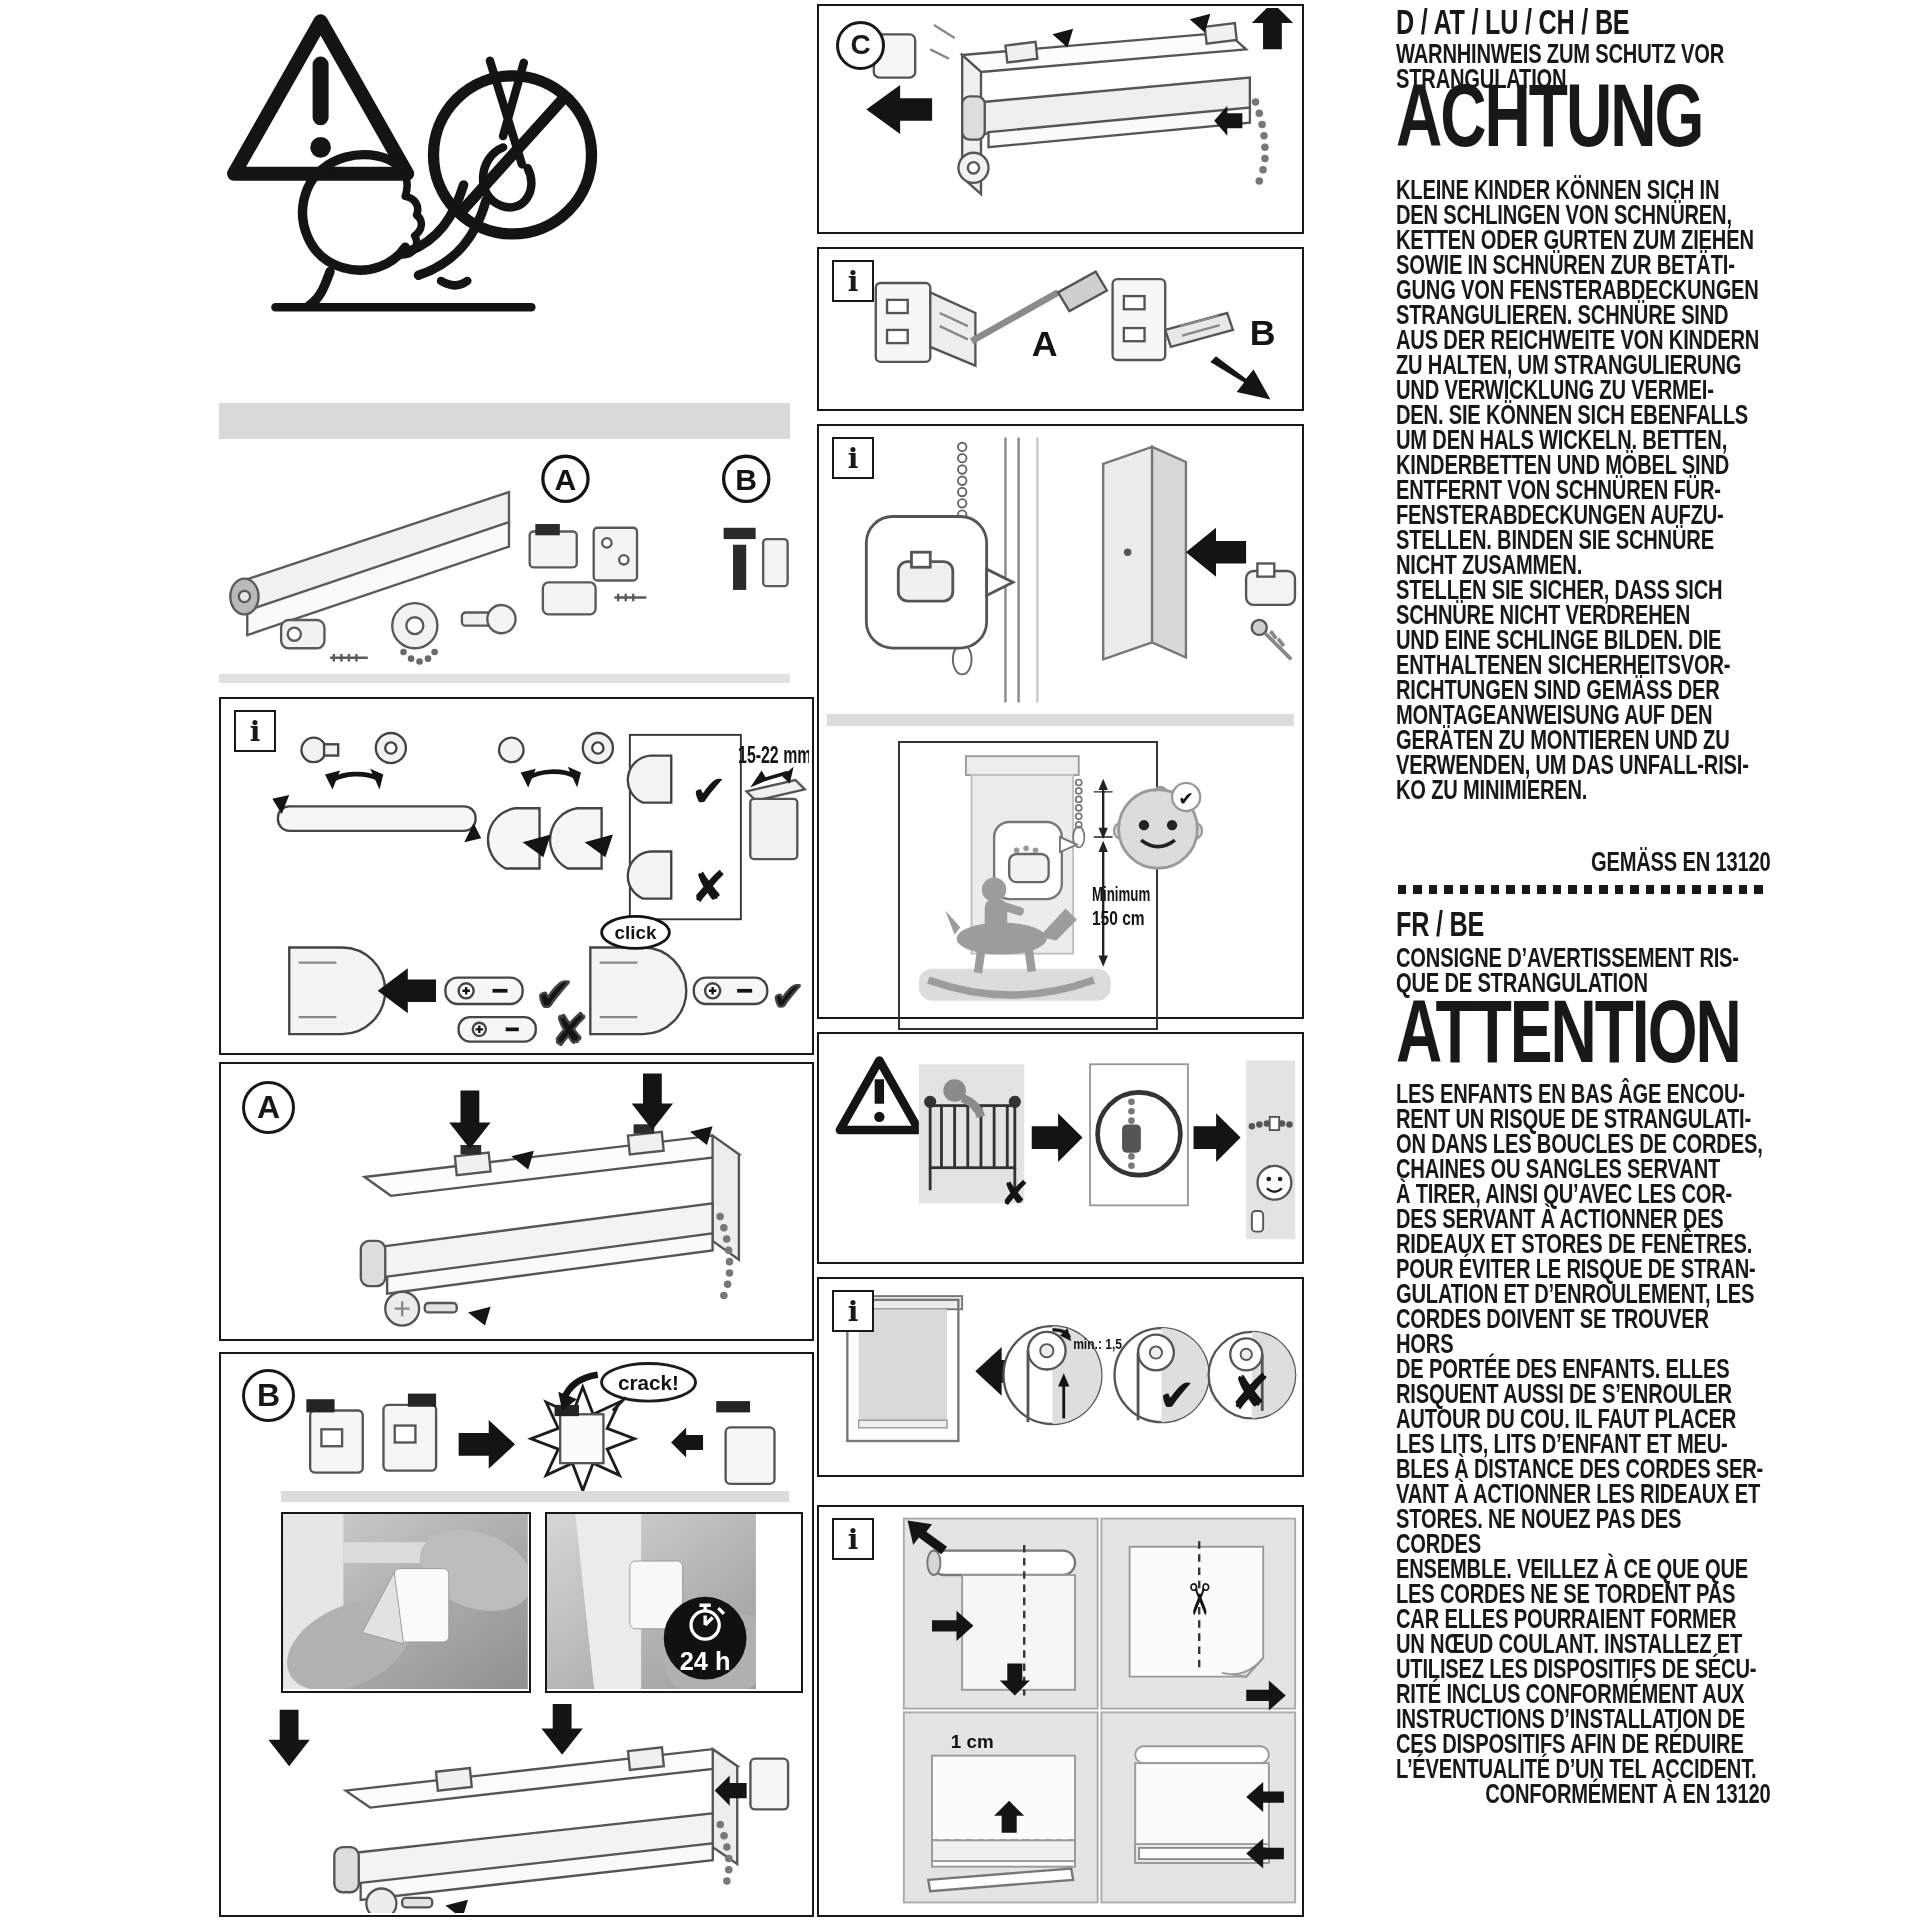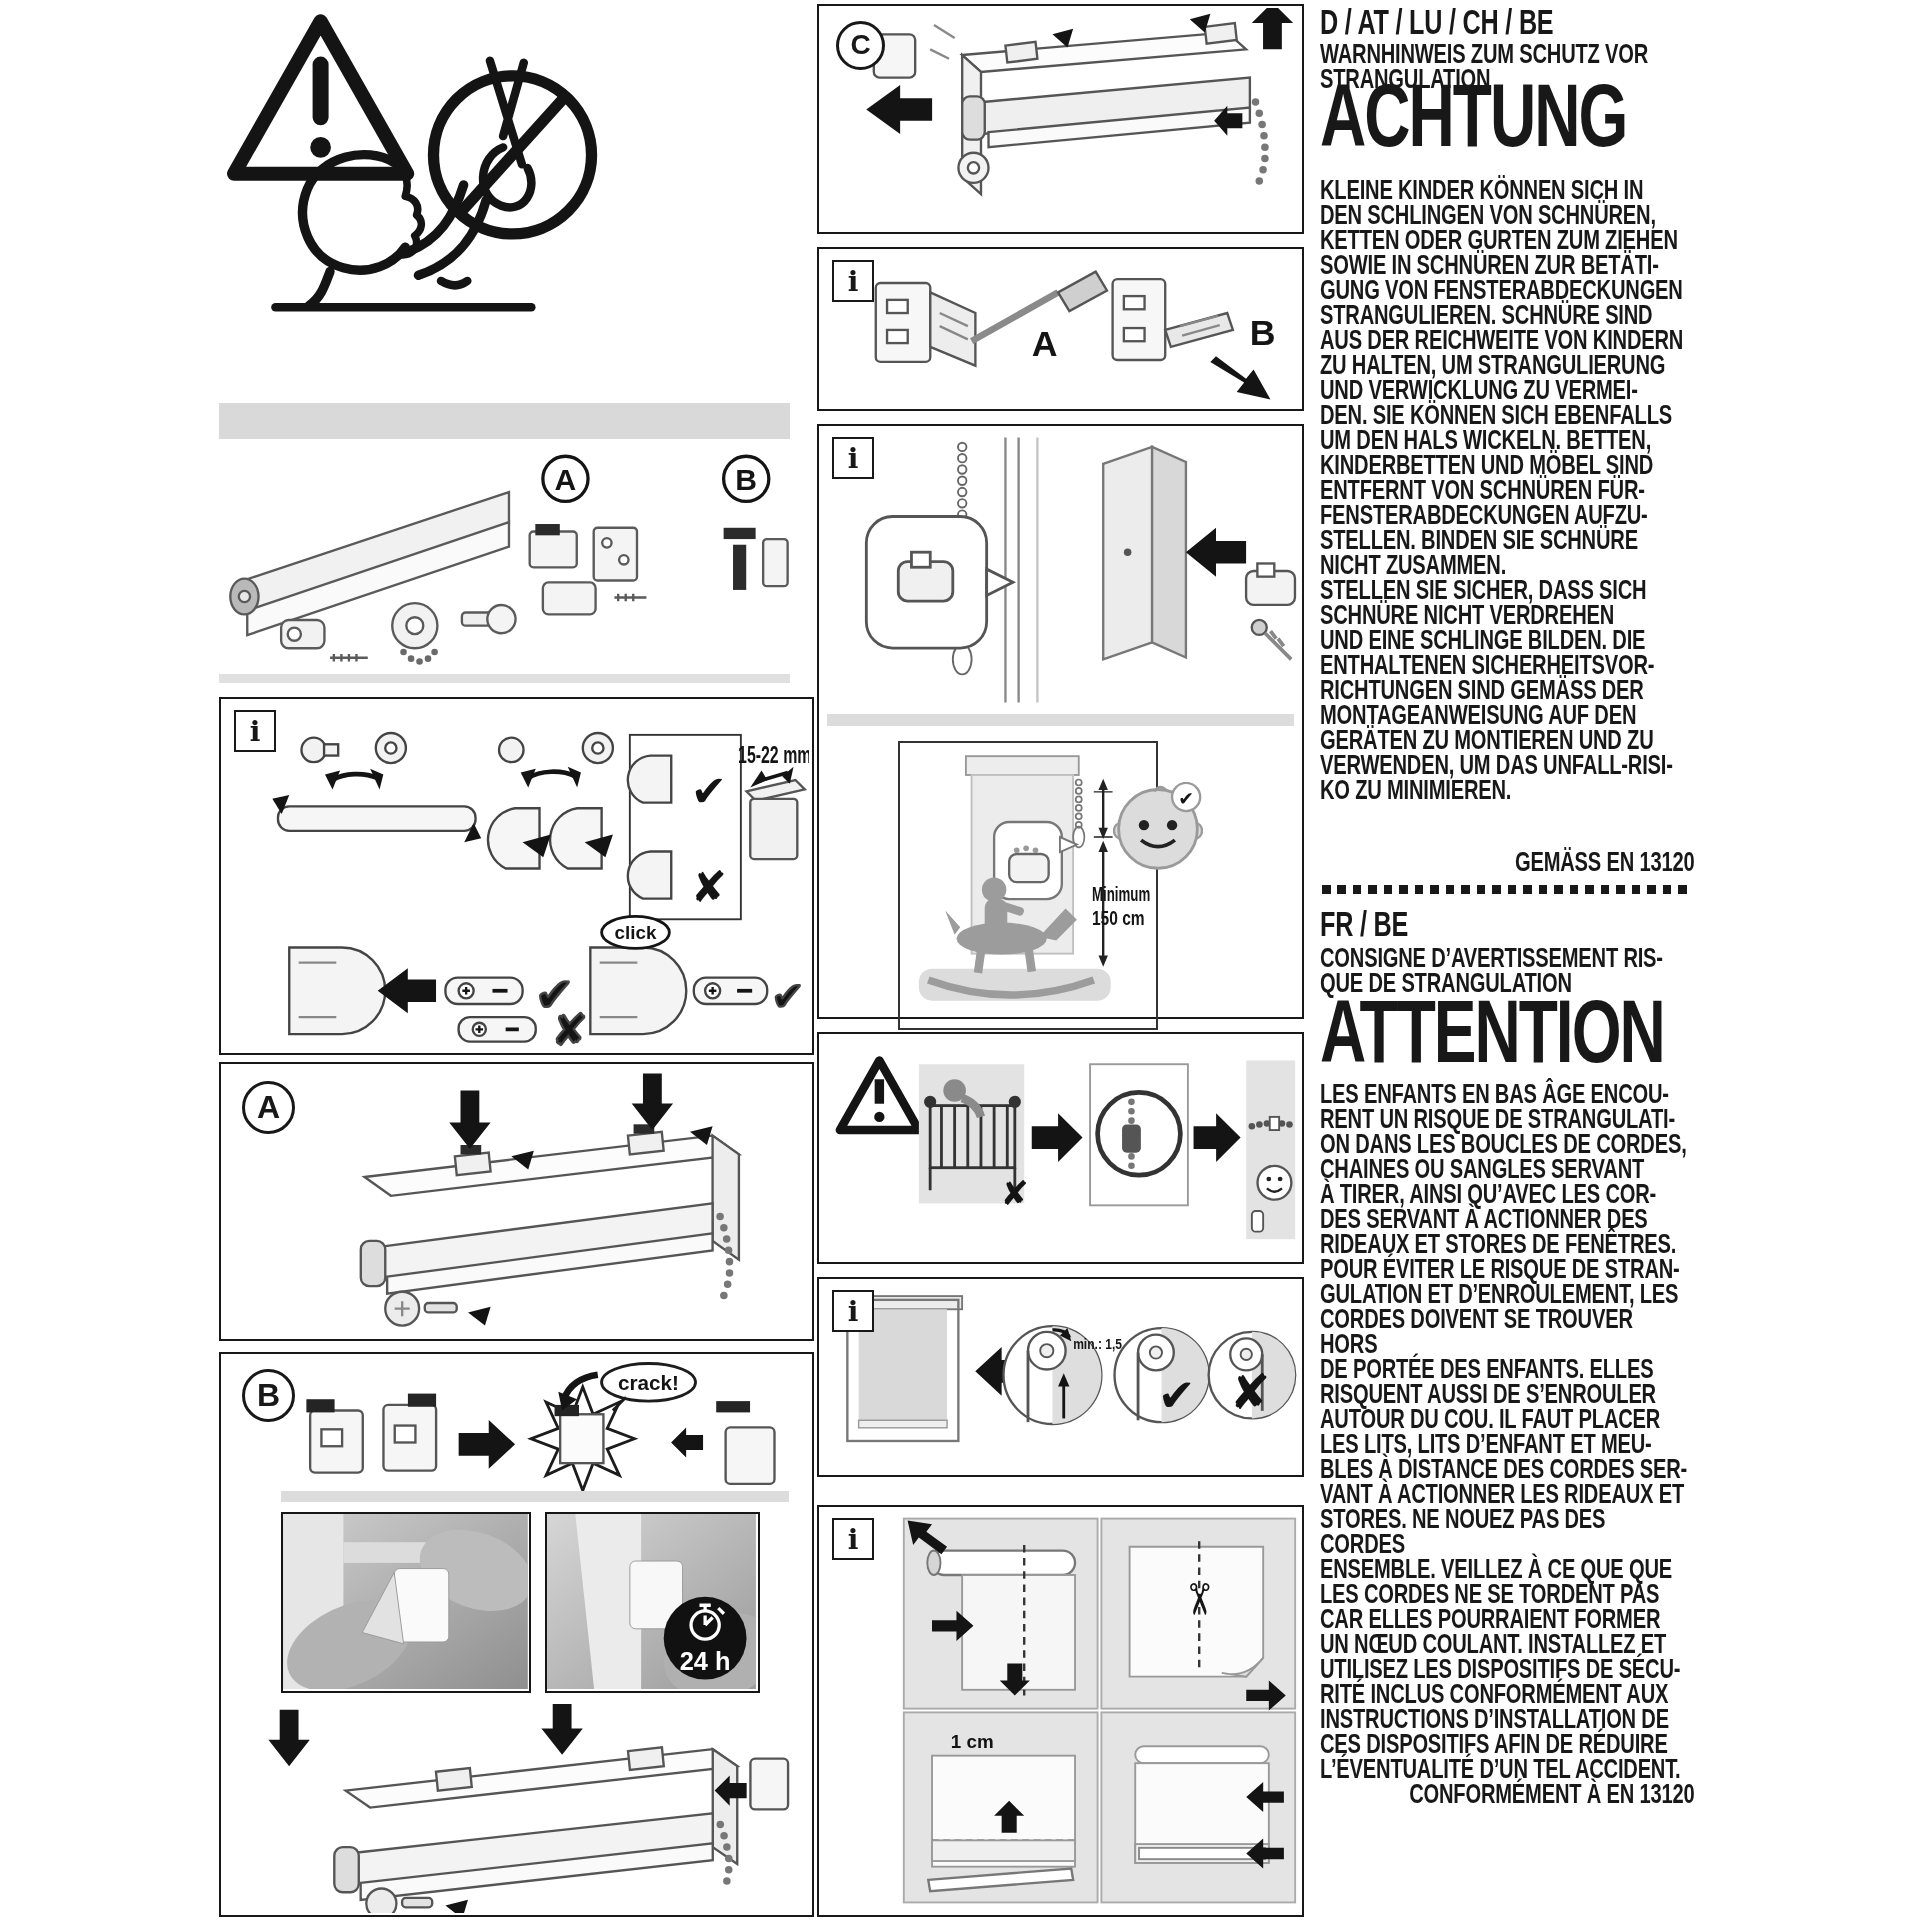--- a/index.html
+++ b/index.html
@@ -10,21 +10,21 @@
   .iicon{position:absolute;left:13px;top:11.3px;width:38px;height:38px;border:2.8px solid #181818;
          display:flex;align-items:center;justify-content:center;
          font:bold 28px "DejaVu Serif",serif;background:#fff;z-index:2}
   .clabel{position:absolute;width:47px;height:47px;border:3.8px solid #181818;border-radius:50%;
           display:flex;align-items:center;justify-content:center;font-weight:bold;font-size:32px;
           background:#fff;z-index:2}
   svg{display:block}
   svg text{font-family:"Liberation Sans",sans-serif}
   .photo{position:absolute;border:2.8px solid #161616;box-sizing:border-box;overflow:hidden}
   
-  .rc{position:absolute;left:1320px;top:0;width:377px;height:1788px}
+  .rc{position:absolute;left:1396px;top:0;width:377px;height:1788px}
   .cond{position:absolute;left:0;transform:scaleX(0.72);transform-origin:0 0;width:520px;
         white-space:pre-line;letter-spacing:-0.3px}
   .countries{font-size:35px;font-weight:bold}
   .subtitle{font-size:28px;line-height:25.4px;font-weight:bold}
   .bighead{font-size:89px;font-weight:bold;line-height:85px;letter-spacing:-2.8px;white-space:nowrap}
   .bodytxt{font-size:28px;line-height:25px;font-weight:bold}
   .std{text-align:right;font-size:28px;font-weight:bold;width:520px}
   .dotted{position:absolute;height:8.5px;width:371px;left:1.9px;
           background:repeating-linear-gradient(90deg,#181818 0 8.5px,transparent 8.5px 15.5px)}
 </style>
@@ -240,21 +240,21 @@
         </defs>
       <rect width="260" height="186" fill="url(#g1)"></rect>
       <rect x="0" y="0" width="64" height="186" fill="#e6e6e6"></rect>
       <rect x="64" y="30" width="120" height="22" fill="#dcdcdc"></rect>
       <ellipse cx="70" cy="140" rx="70" ry="42" fill="#b2b2b2" transform="rotate(-25 70 140)"></ellipse>
       <ellipse cx="205" cy="60" rx="62" ry="40" fill="#bcbcbc" transform="rotate(20 205 60)"></ellipse>
       <rect x="118" y="58" width="58" height="78" rx="6" fill="#fafafa" stroke="#999"></rect>
       <polygon points="118,62 84,126 128,138" fill="#e2e2e2" stroke="#999"></polygon>
     </svg>
   </div>
-  <div class="photo" style="left:324px;top:158px;width:215px;height:181px">
+  <div class="photo" style="left:324px;top:158px;width:258px;height:181px">
     <svg width="209" height="175" viewBox="0 0 222 186">
       <defs>
           <linearGradient id="g2" x1="0" y1="0" x2="1" y2="1">
         <stop offset="0" stop-color="#d6d6d6"></stop>
             <stop offset="1" stop-color="#9a9a9a"></stop>
           </linearGradient>
         </defs>
       <rect width="222" height="186" fill="url(#g2)"></rect>
       <polygon points="30,0 100,0 100,186 50,186" fill="#ebebeb"></polygon>
       <rect x="88" y="50" width="56" height="72" rx="6" fill="#f8f8f8" stroke="#999"></rect>

